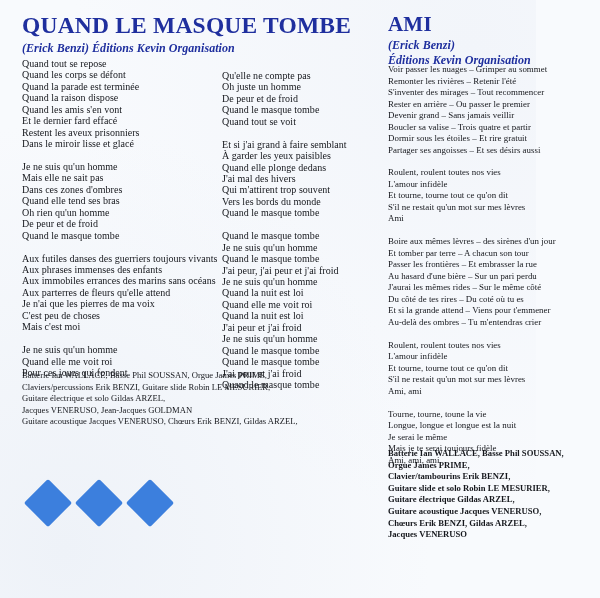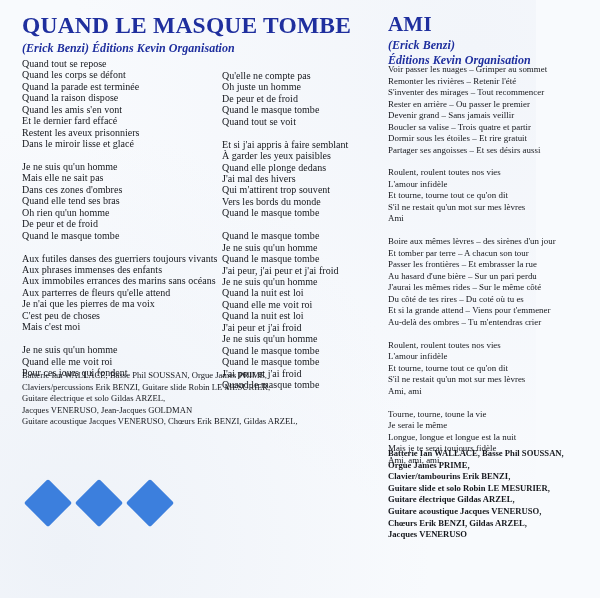--- a/index.html
+++ b/index.html
@@ -161,21 +161,21 @@
 
     <div class="lyr-col-mid lyrics" style="color: rgb(21, 23, 28);">
       <div class="stanza">
         <div class="line">Qu'elle ne compte pas</div>
         <div class="line">Oh juste un homme</div>
         <div class="line">De peur et de froid</div>
         <div class="line">Quand le masque tombe</div>
         <div class="line">Quand tout se voit</div>
       </div>
       <div class="stanza">
-        <div class="line">Et si j'ai appris à faire semblant</div>
+        <div class="line">Et si j'ai grand à faire semblant</div>
         <div class="line">À garder les yeux paisibles</div>
         <div class="line">Quand elle plonge dedans</div>
         <div class="line">J'ai mal des hivers</div>
         <div class="line">Qui m'attirent trop souvent</div>
         <div class="line">Vers les bords du monde</div>
         <div class="line">Quand le masque tombe</div>
       </div>
       <div class="stanza">
         <div class="line">Quand le masque tombe</div>
         <div class="line">Je ne suis qu'un homme</div>
@@ -246,22 +246,22 @@
       </div>
       <div class="stanza">
         <div class="line">Roulent, roulent toutes nos vies</div>
         <div class="line">L'amour infidèle</div>
         <div class="line">Et tourne, tourne tout ce qu'on dit</div>
         <div class="line">S'il ne restait qu'un mot sur mes lèvres</div>
         <div class="line">Ami, ami</div>
       </div>
       <div class="stanza">
         <div class="line">Tourne, tourne, toune la vie</div>
+        <div class="line">Longue, longue et longue est la nuit</div>
         <div class="line">Je serai le même</div>
-        <div class="line">Longue, longue et longue est la nuit</div>
         <div class="line">Mais je te serai toujours fidèle</div>
         <div class="line">Ami, ami, ami</div>
       </div>
     </div>
   </div>
 
   <div class="credits-right musicians" style="color: rgb(21, 23, 28); font-weight: bold;">
     <div class="mline">Batterie Ian WALLACE, Basse Phil SOUSSAN,</div>
     <div class="mline">Orgue James PRIME,</div>
     <div class="mline">Clavier/tambourins Erik BENZI,</div>

